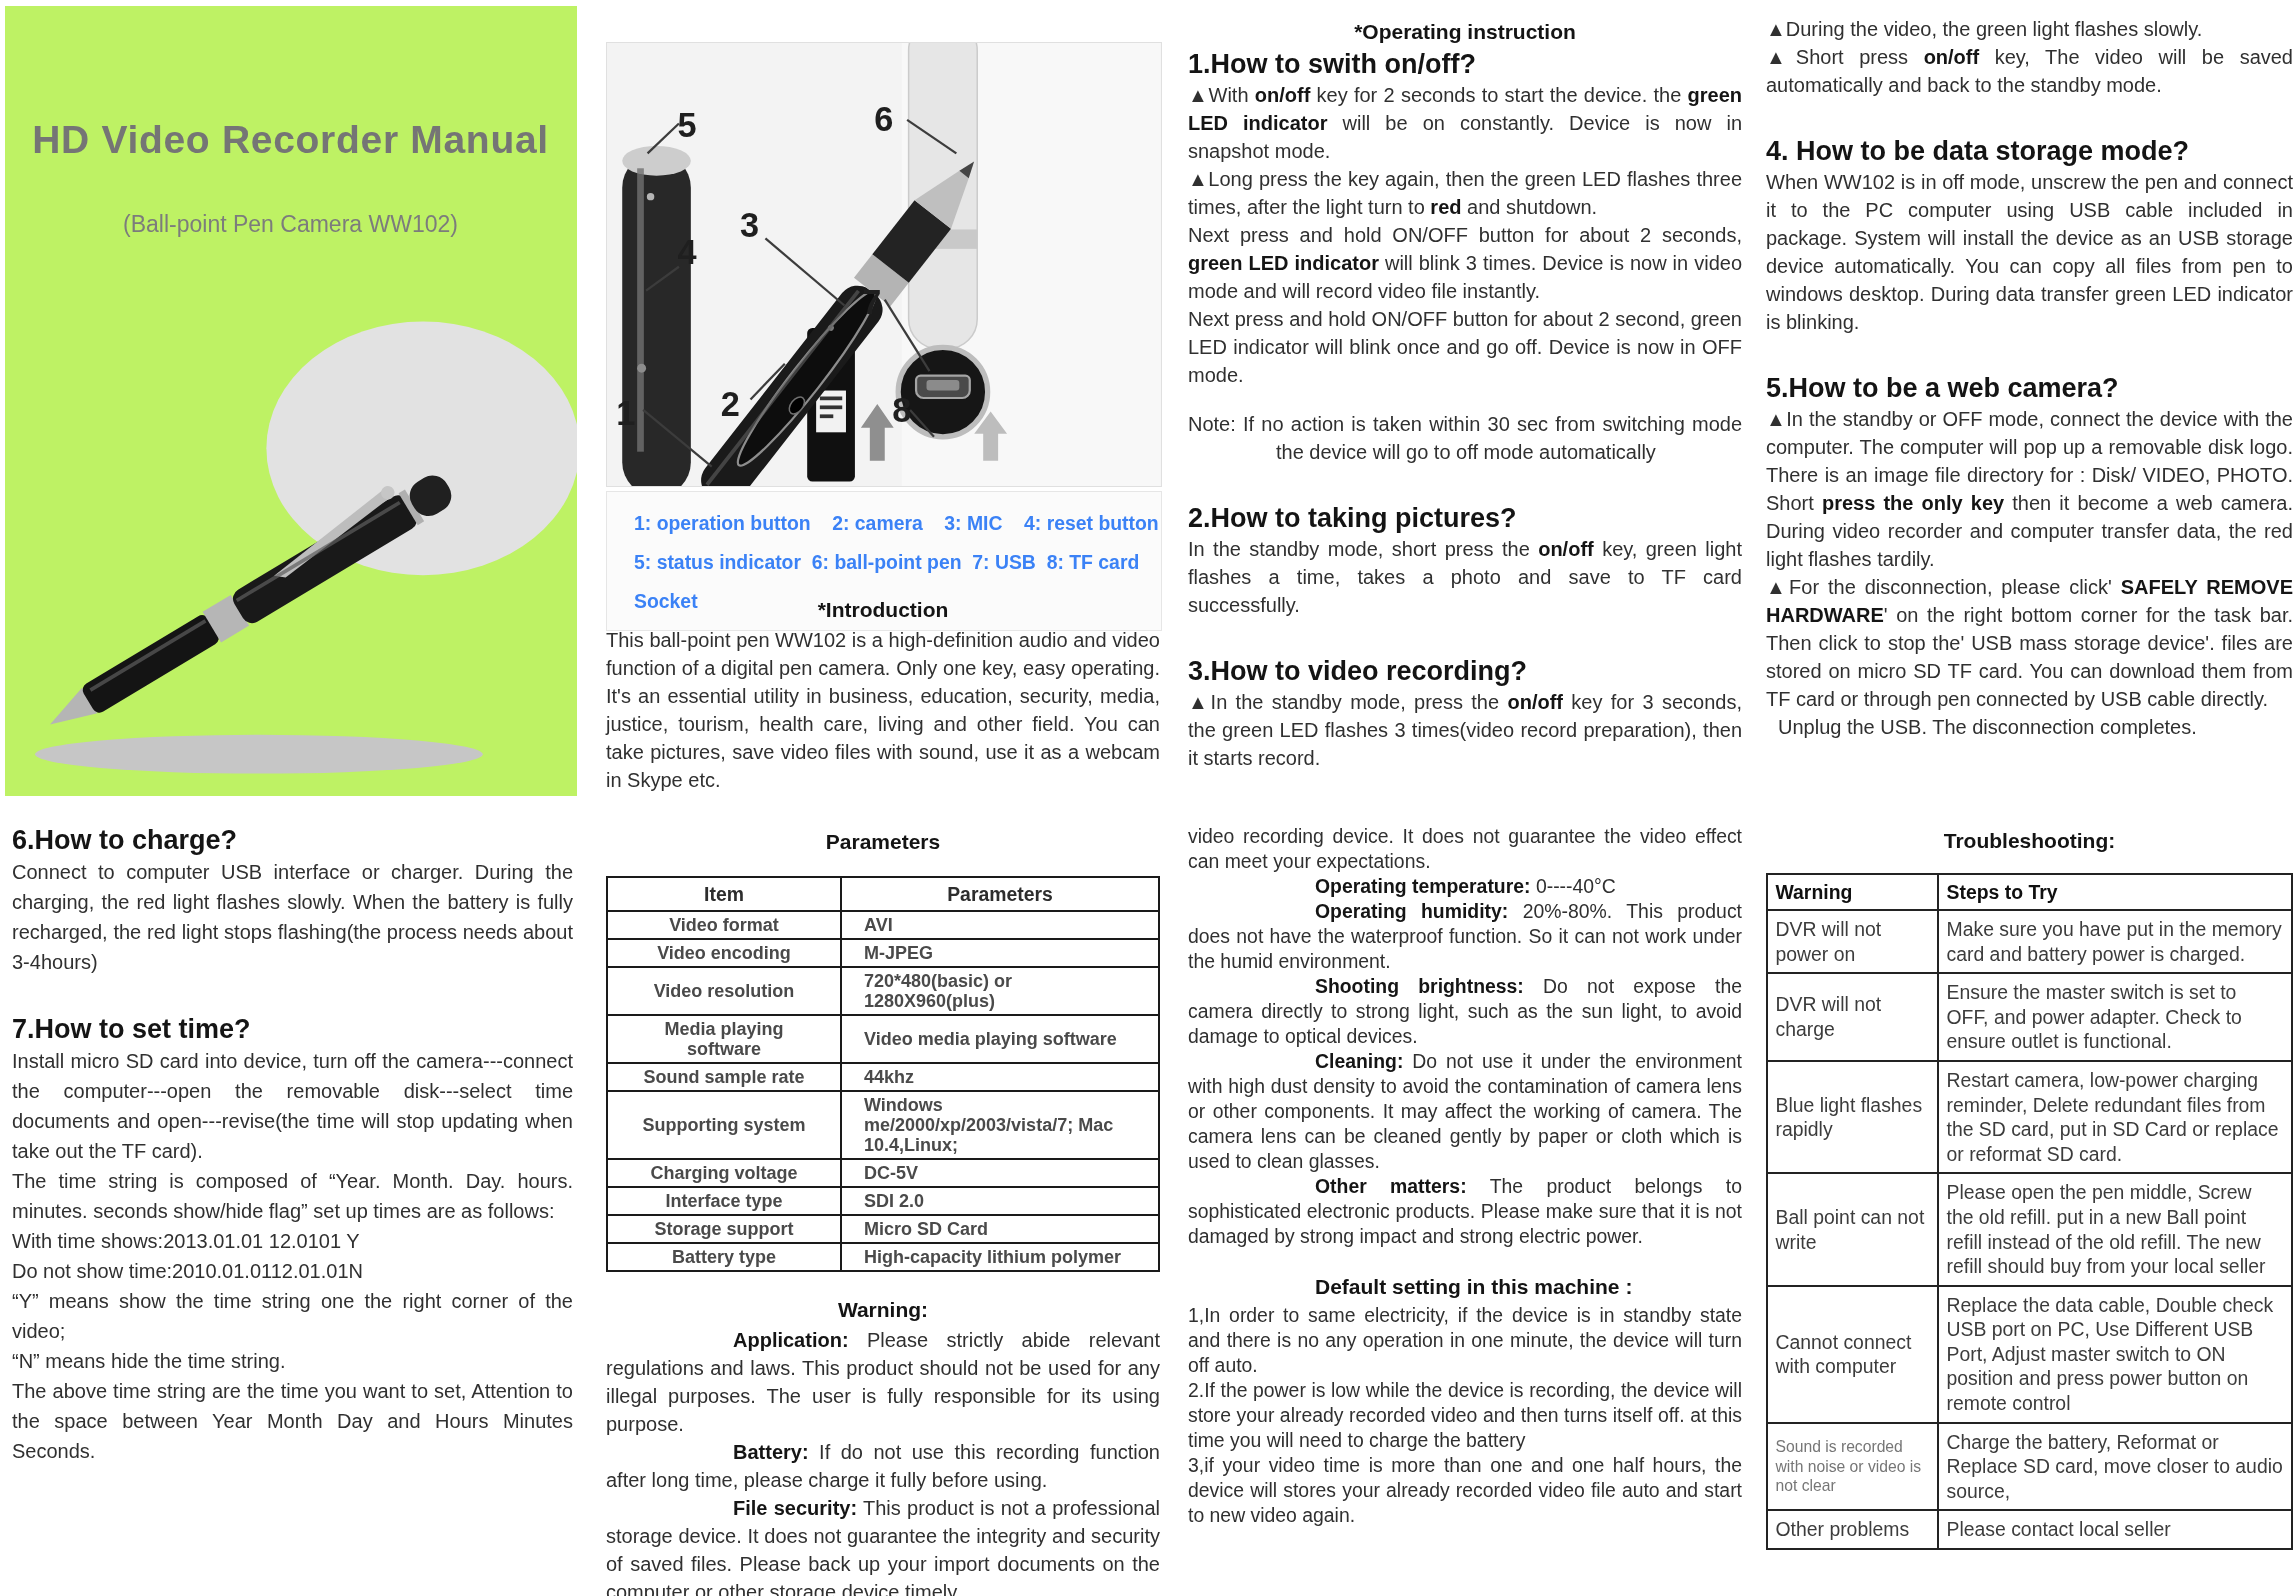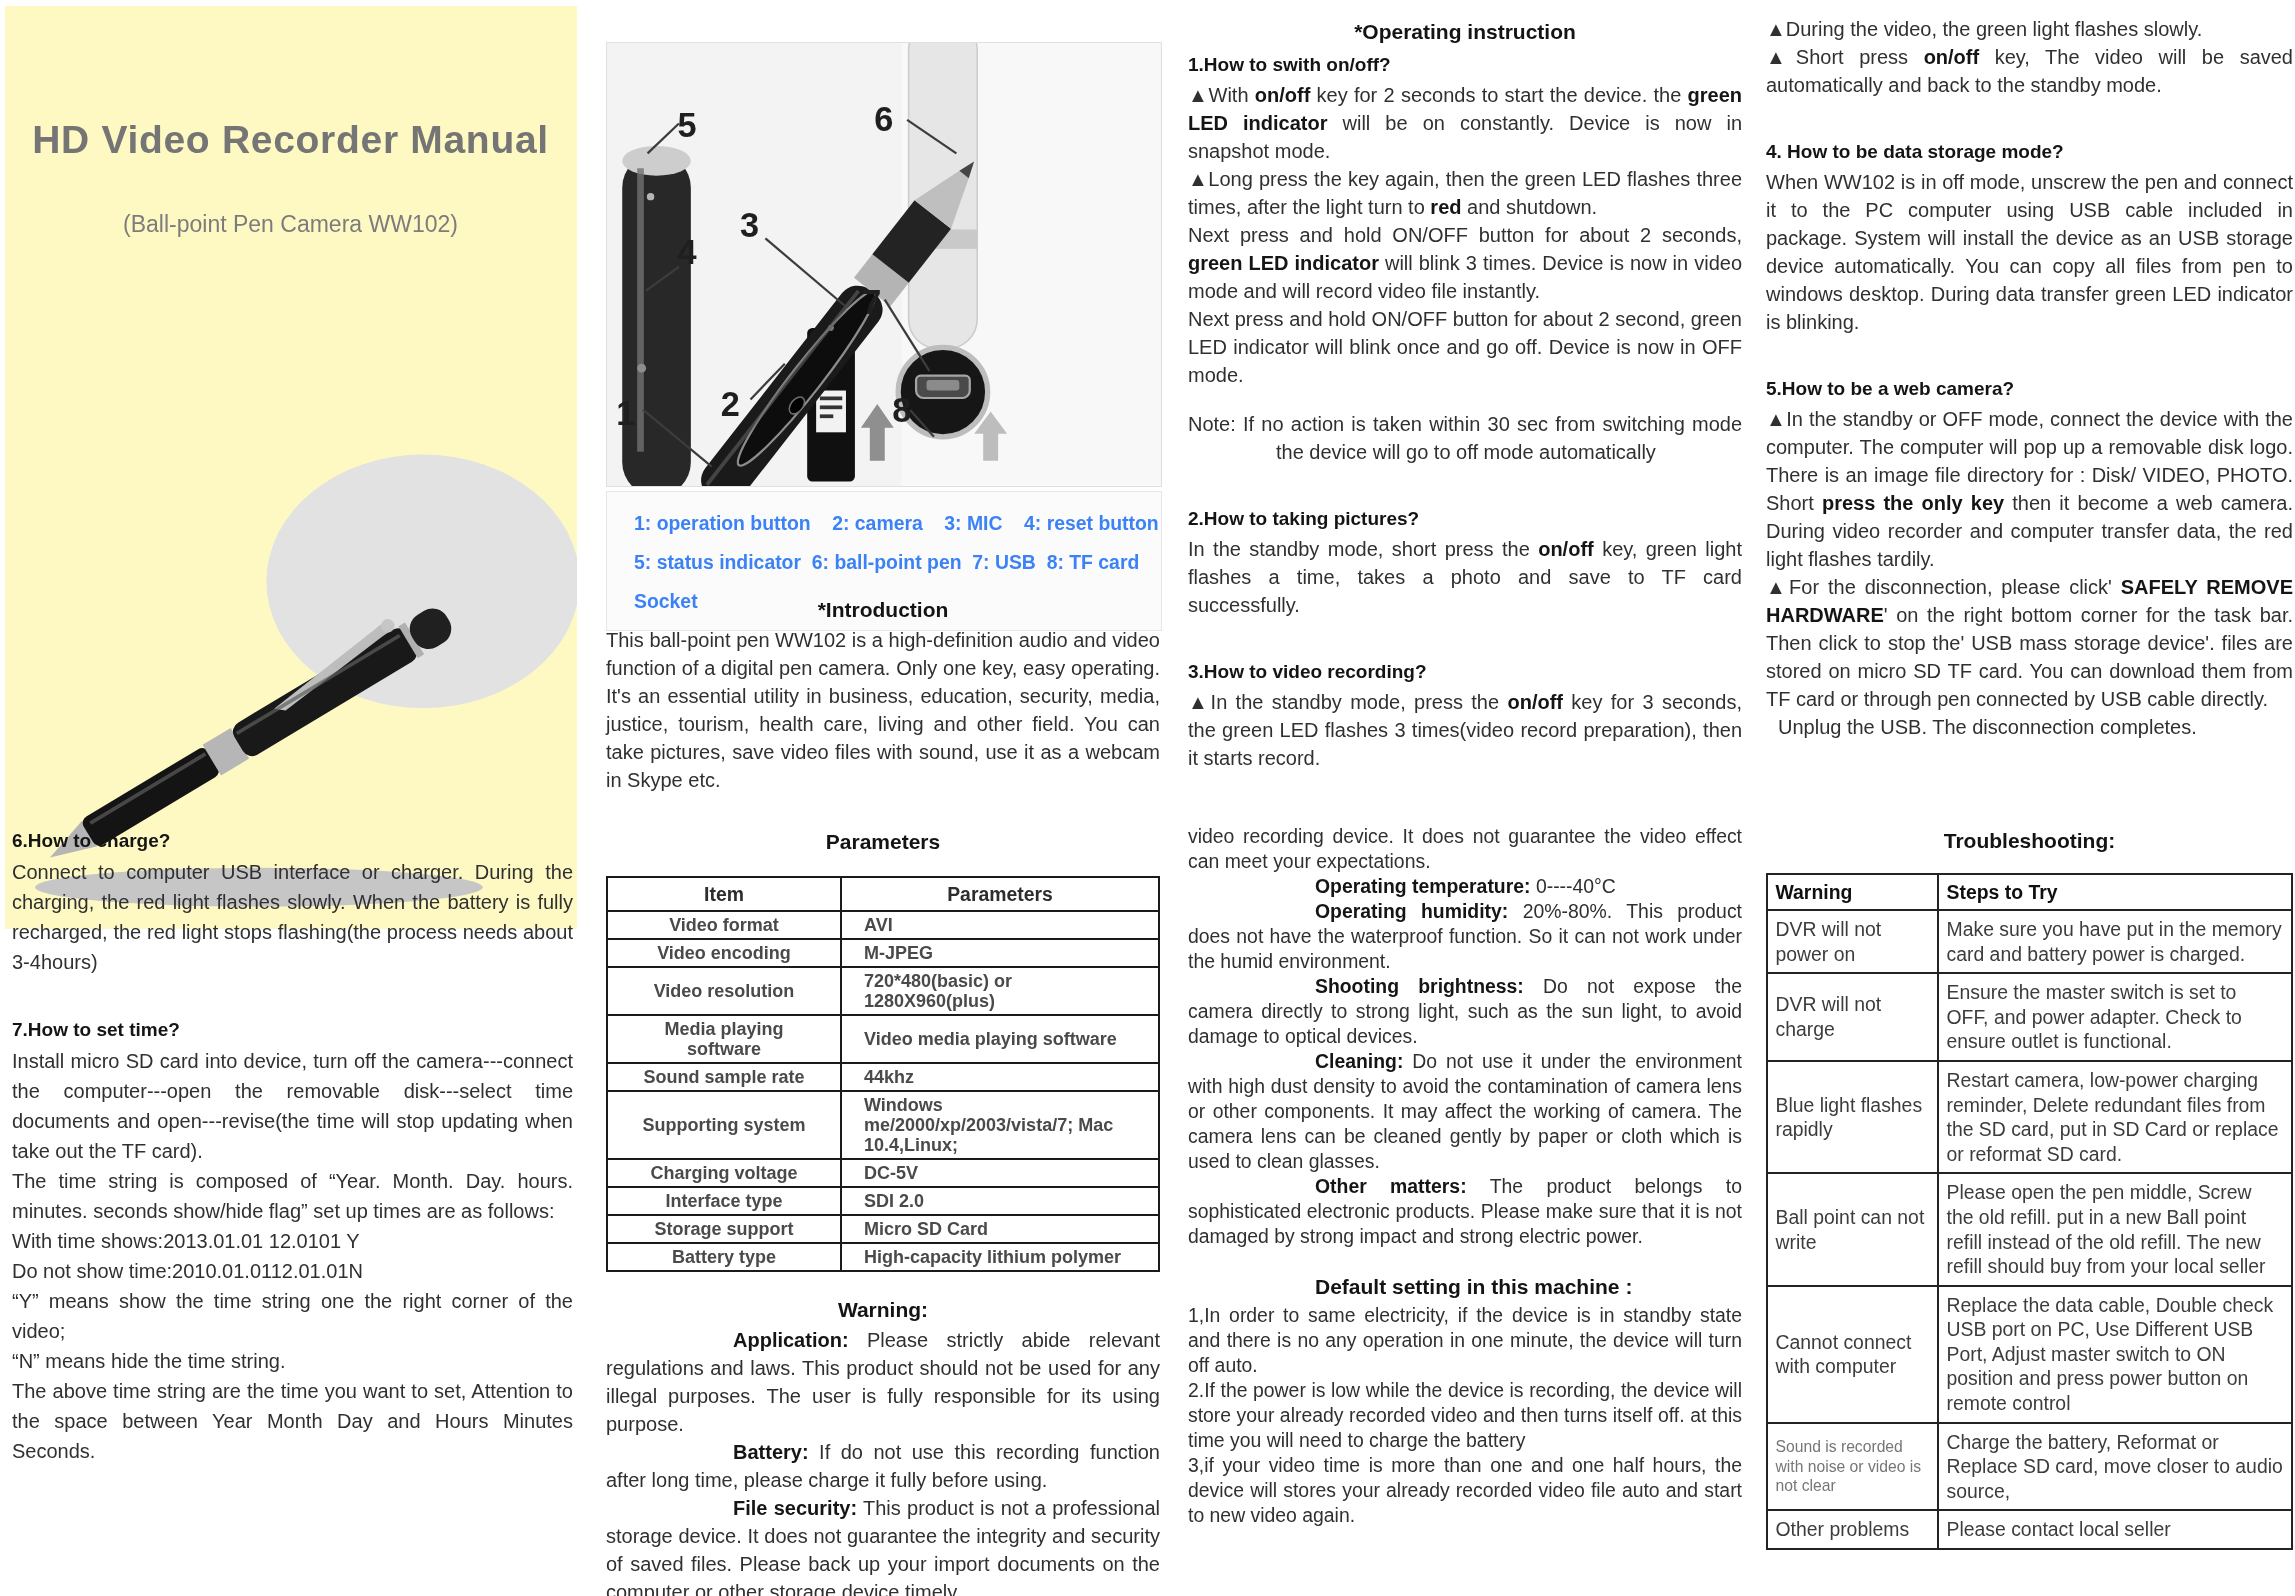--- a/index.html
+++ b/index.html
@@ -1,38 +1,38 @@
 <!DOCTYPE html>
 <html style="font-size:12px"><head>
 <meta charset="utf-8">
 <style>
   html,body{margin:0;padding:0;background:#ffffff;}
   .page{position:relative;width:2295px;height:1597px;background:#ffffff;overflow:hidden;
         font-family:"Liberation Sans","DejaVu Sans",sans-serif;color:#2f2f2f;}
   .block{position:absolute;}
 
   
-  .cover{left:4.5px;top:6px;width:572px;height:923px;background:#fef9c3;}
+  .cover{left:4.5px;top:6px;width:572px;height:790px;background:#bef264;}
   .cover-title{margin-top:112px;text-align:center;font-size:39px;font-weight:bold;color:#757575;letter-spacing:0.7px;}
   .cover-sub{margin-top:49px;text-align:center;font-size:23px;color:#7c7c7c;}
   .cover svg{position:absolute;left:0;bottom:0;}
 
   
   .diagram{left:606px;top:42px;width:554px;height:443px;background:#f3f3f3;border:0.7px solid #e0e0e0;}
   .caption{left:606px;top:491px;width:527px;background:#fbfbfb;border:0.7px solid #e6e6e6;
            padding:12px 0 9px 27px;font-weight:bold;font-size:19.4px;color:#3b82f6;}
   .caption div{white-space:pre-wrap;line-height:39px;}
   svg text{font-family:"Liberation Sans","DejaVu Sans",sans-serif;font-weight:bold;font-size:46px;fill:#1f1f1f;}
   .callout{stroke:#3c3c3c;stroke-width:3;}
 
   
   .p{font-size:20px;line-height:28px;text-align:justify;margin:0;color:#303030;}
   .b{font-weight:bold;color:#151515;}
   .h1{font-weight:bold;font-size:21px;color:#141414;margin:0;line-height:33px;text-align:center;}
-  .stitle{font-weight:bold;font-size:19px;color:#141414;margin:0;line-height:33px;}
+  .stitle{font-weight:bold;font-size:27px;color:#141414;margin:0;line-height:33px;}
   .mt-lg{margin-top:36px;} .mt-md{margin-top:21px;}
   .hang{padding-left:88px;text-indent:-88px;}
   .ind{text-indent:127px;}
   .lead{padding-left:12px;}
 
   #col3top{left:1188px;top:15px;width:554px;}
   #col4top{left:1766px;top:15px;width:527px;}
   #intro{left:606px;top:593px;width:554px;}
   #col1bot{left:12px;top:824px;width:561px;}
   #col2bot{left:606px;top:825px;width:554px;}

